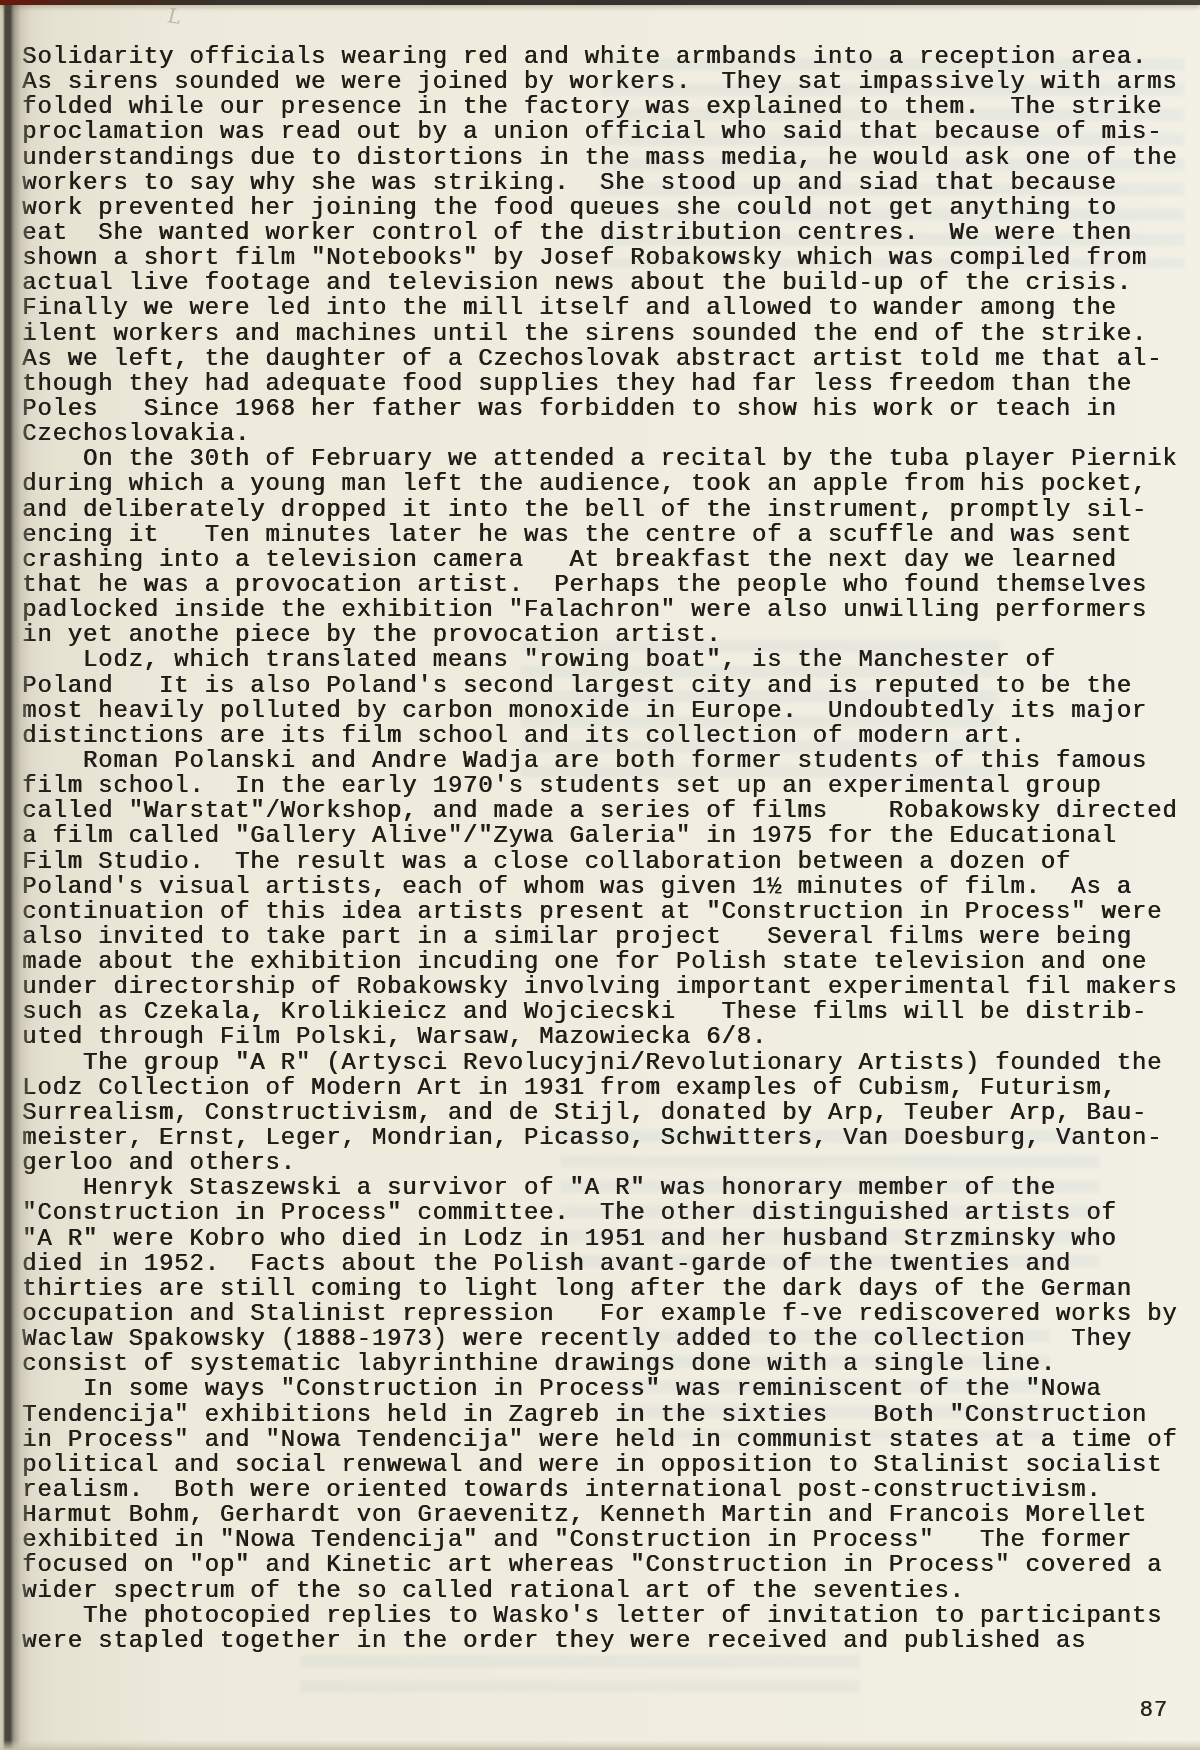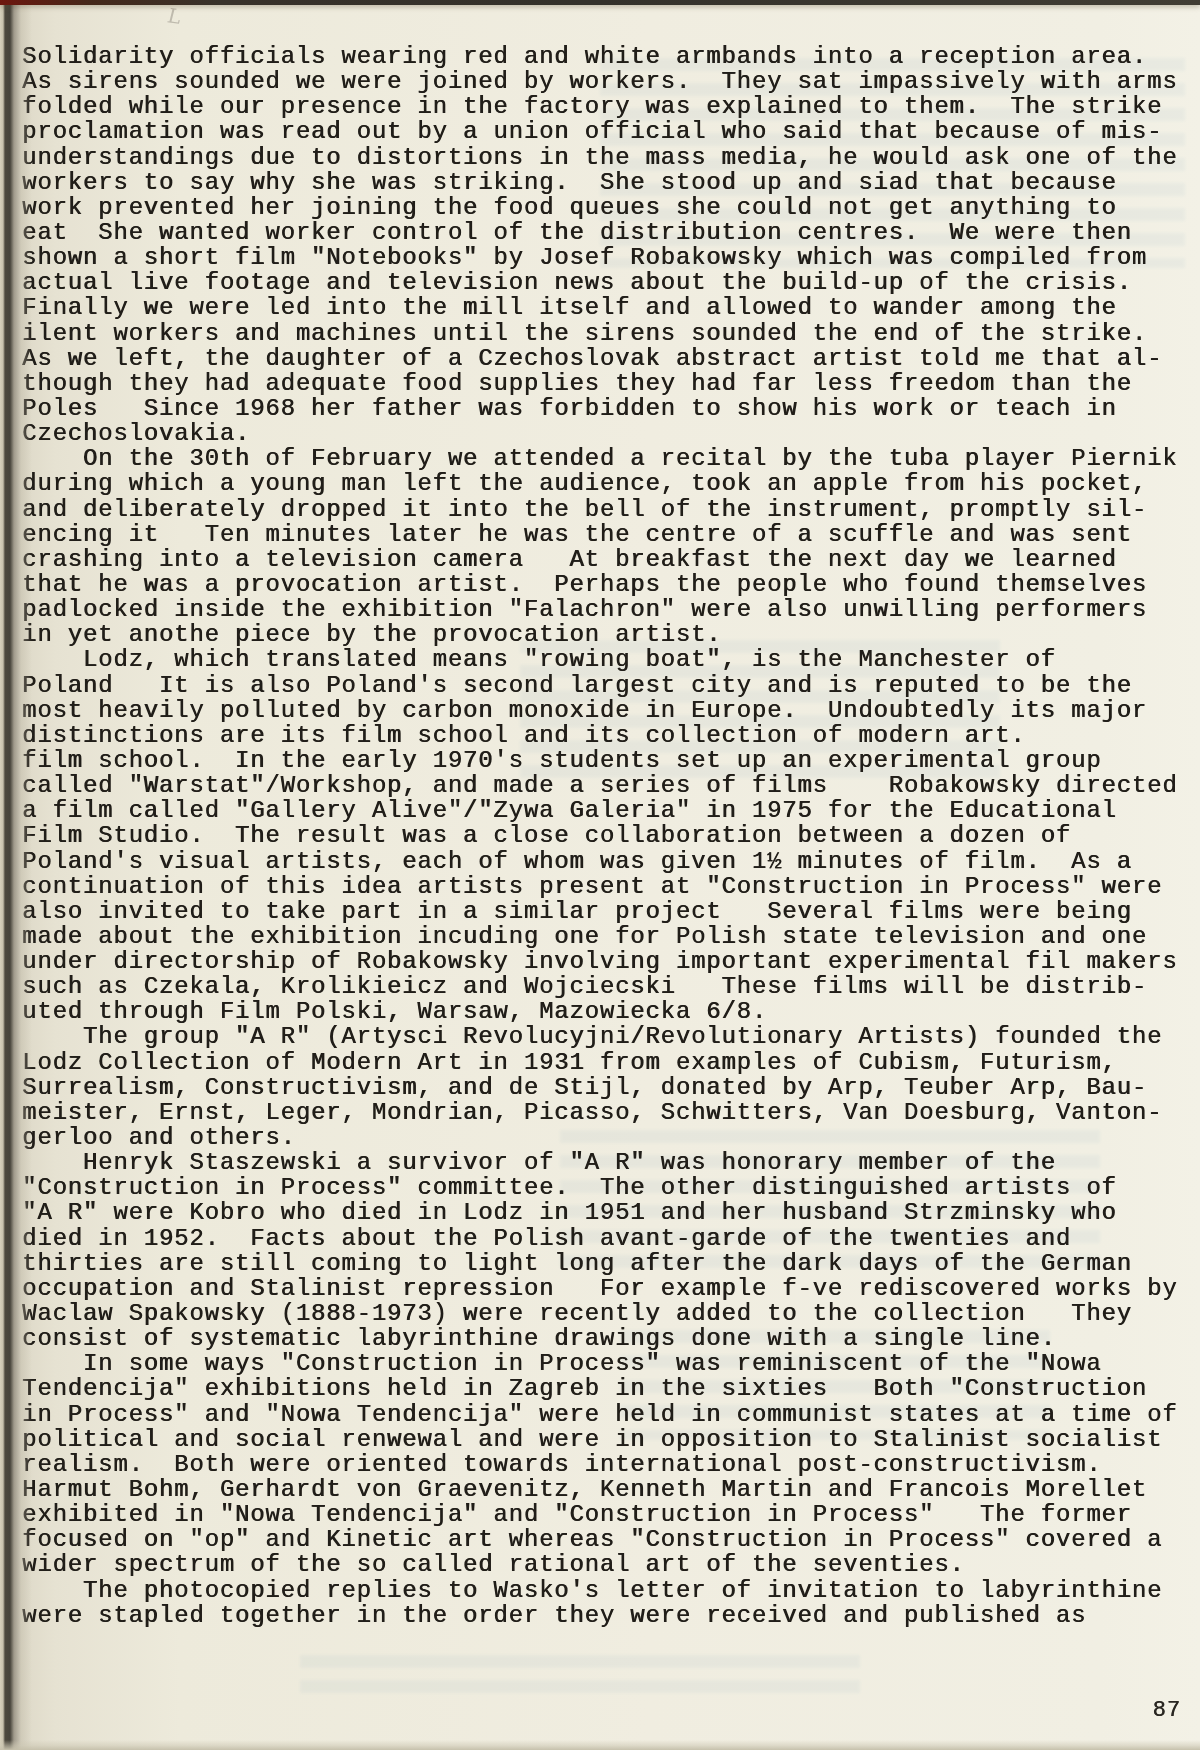--- a/index.html
+++ b/index.html
@@ -65,21 +65,21 @@
     letter-spacing: 0.8px;
     text-shadow: 0.6px 0 0 currentColor;
   }
   .line {
     white-space: pre;
     height: 25.15px;
   }
   .page-number {
     position: absolute;
     top: 1698px;
-    right: 19px;
+    right: 32px;
     color: #2a2722;
     font-size: 22px;
     letter-spacing: 1px;
     text-shadow: 0.4px 0 0 currentColor;
   }
   .pen-mark {
     position: absolute;
     left: 168px;
     top: 4px;
     font-size: 20px;
@@ -138,20 +138,21 @@
       <div class="line">and deliberately dropped it into the bell of the instrument, promptly sil-</div>
       <div class="line">encing it   Ten minutes later he was the centre of a scuffle and was sent</div>
       <div class="line">crashing into a television camera   At breakfast the next day we learned</div>
       <div class="line">that he was a provocation artist.  Perhaps the people who found themselves</div>
       <div class="line">padlocked inside the exhibition "Falachron" were also unwilling performers</div>
       <div class="line">in yet anothe piece by the provocation artist.</div>
       <div class="line">    Lodz, which translated means "rowing boat", is the Manchester of</div>
       <div class="line">Poland   It is also Poland's second largest city and is reputed to be the</div>
       <div class="line">most heavily polluted by carbon monoxide in Europe.  Undoubtedly its major</div>
       <div class="line">distinctions are its film school and its collection of modern art.</div>
+      <div class="line">    Roman Polanski and Andre Wadja are both former students of this famous</div>
       <div class="line">film school.  In the early 1970's students set up an experimental group</div>
       <div class="line">called "Warstat"/Workshop, and made a series of films    Robakowsky directed</div>
       <div class="line">a film called "Gallery Alive"/"Zywa Galeria" in 1975 for the Educational</div>
       <div class="line">Film Studio.  The result was a close collaboration between a dozen of</div>
       <div class="line">Poland's visual artists, each of whom was given 1½ minutes of film.  As a</div>
       <div class="line">continuation of this idea artists present at "Construction in Process" were</div>
       <div class="line">also invited to take part in a similar project   Several films were being</div>
       <div class="line">made about the exhibition incuding one for Polish state television and one</div>
       <div class="line">under directorship of Robakowsky involving important experimental fil makers</div>
       <div class="line">such as Czekala, Krolikieicz and Wojciecski   These films will be distrib-</div>
@@ -171,21 +172,21 @@
       <div class="line">consist of systematic labyrinthine drawings done with a single line.</div>
       <div class="line">    In some ways "Construction in Process" was reminiscent of the "Nowa</div>
       <div class="line">Tendencija" exhibitions held in Zagreb in the sixties   Both "Construction</div>
       <div class="line">in Process" and "Nowa Tendencija" were held in communist states at a time of</div>
       <div class="line">political and social renwewal and were in opposition to Stalinist socialist</div>
       <div class="line">realism.  Both were oriented towards international post-constructivism.</div>
       <div class="line">Harmut Bohm, Gerhardt von Graevenitz, Kenneth Martin and Francois Morellet</div>
       <div class="line">exhibited in "Nowa Tendencija" and "Construction in Process"   The former</div>
       <div class="line">focused on "op" and Kinetic art whereas "Construction in Process" covered a</div>
       <div class="line">wider spectrum of the so called rational art of the seventies.</div>
-      <div class="line">    The photocopied replies to Wasko's letter of invitation to labyrinthine</div>
+      <div class="line">    The photocopied replies to Wasko's letter of invitation to participants</div>
       <div class="line">were stapled together in the order they were received and published as</div>
     </div>
 
   <div class="pen-mark">L</div>
 
   <div class="page-number">87</div>
 
   <div class="edge-left"></div>
   <div class="edge-left-red"></div>
   <div class="edge-top"></div>

